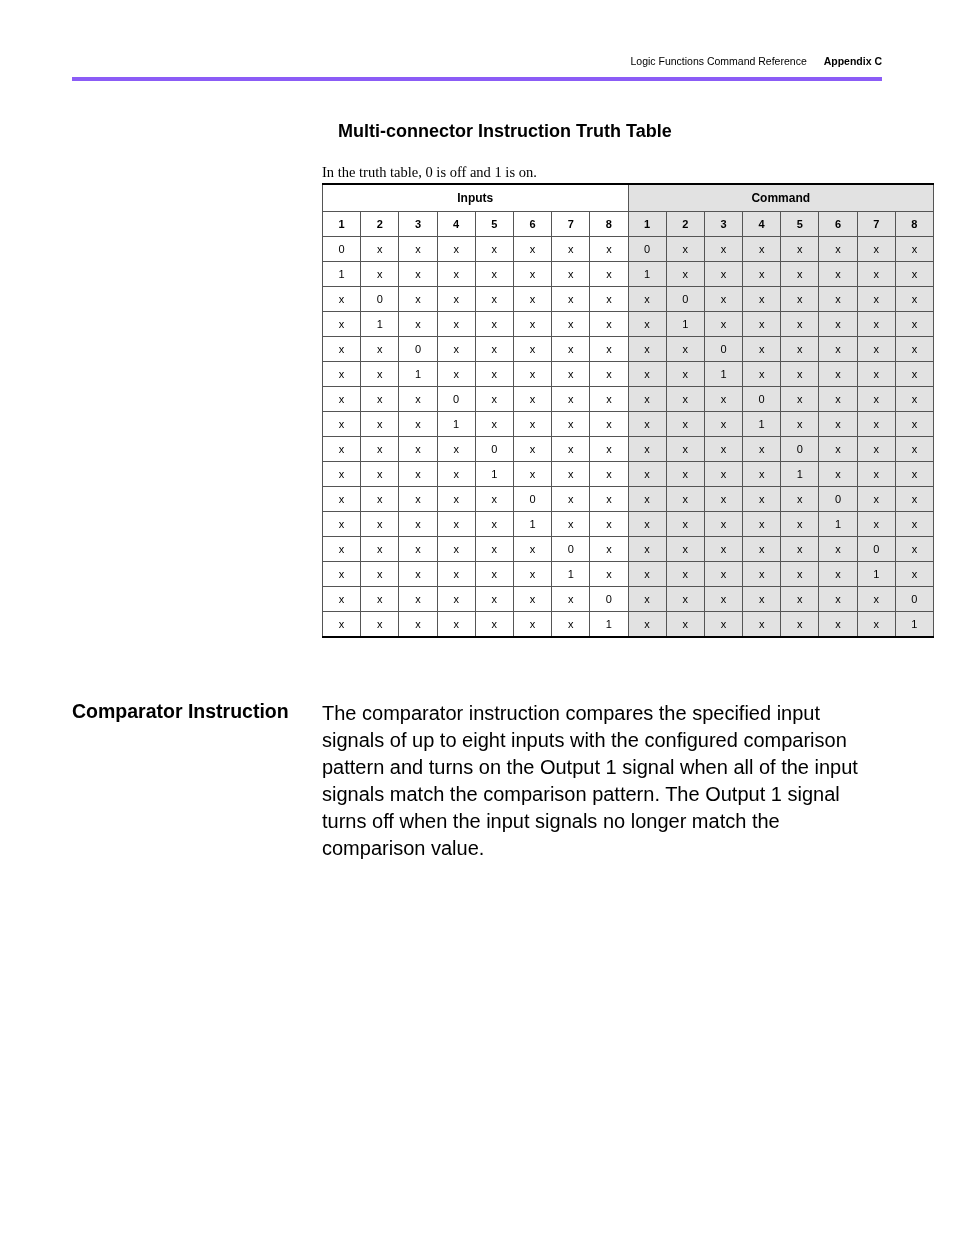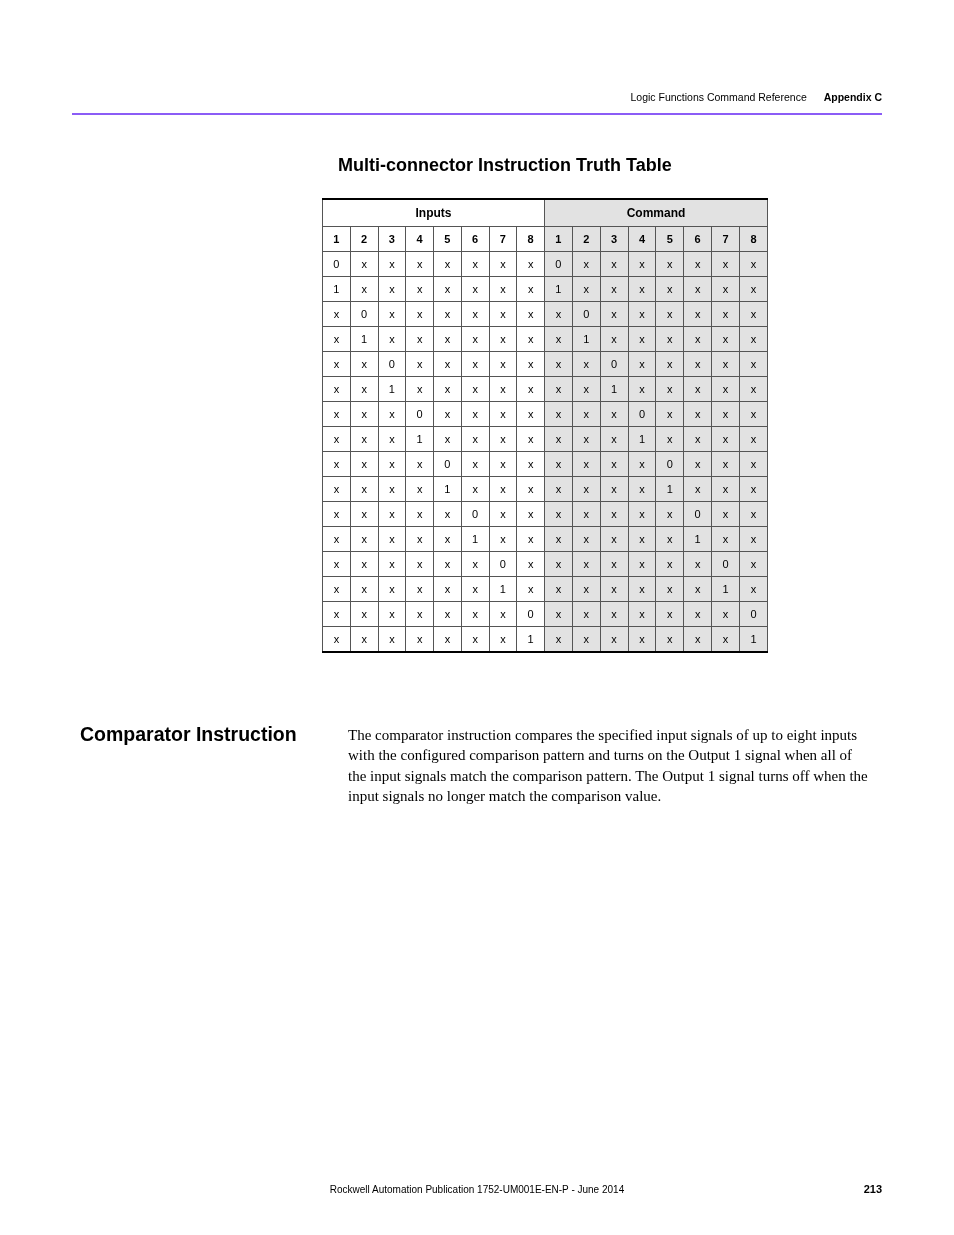--- a/index.html
+++ b/index.html
@@ -16,22 +16,21 @@
   .page {
     padding: 55px 72px 0 72px;
     box-sizing: border-box;
     height: 100%;
     position: relative;
   }
   .running-head {
     text-align: right;
     font-size: 10.5px;
     padding-bottom: 10px;
-    border-bottom: 2px solid #8b5cf6;
-    margin-top: 36px;
+    border-bottom: 4px solid #8b5cf6;
   }
   .running-head .rh-section {
     font-weight: normal;
   }
   .running-head .rh-appendix {
     font-weight: bold;
     margin-left: 14px;
   }
   .content-area {
     margin-top: 40px;
@@ -53,21 +52,21 @@
   .table-caption {
     font-family: Arial, Helvetica, sans-serif;
     font-weight: bold;
     font-size: 11.5px;
     margin: 0 0 6px 0;
   }
   table.truth {
     border-collapse: collapse;
     font-family: Arial, Helvetica, sans-serif;
     font-size: 11px;
-    width: 446px;
+    width: 612px;
   }
   table.truth th, table.truth td {
     border: 1px solid #555;
     text-align: center;
     padding: 6px 0;
     width: 35px;
   }
   table.truth thead tr:first-child th {
     border-top: 2px solid #000;
     font-weight: bold;
@@ -85,28 +84,28 @@
   .subsection {
     margin-top: 62px;
     display: flex;
     align-items: flex-start;
   }
   .sub-title {
     width: 250px;
     font-family: Arial, Helvetica, sans-serif;
     font-weight: bold;
     font-size: 19.5px;
-    margin: 8px;
+    margin: 0;
     flex: 0 0 250px;
   }
   .sub-body {
-    font-family: Liberation Serif, serif;
-    font-size: 15px;
+    font-family: Liberation Sans, sans-serif;
+    font-size: 20px;
     line-height: 1.35;
-    margin: 10px;
+    margin: 0;
     flex: 1;
   }
   .footer {
     position: absolute;
     bottom: 40px;
     left: 72px;
     right: 72px;
     font-size: 10px;
     font-family: Arial, Helvetica, sans-serif;
   }
@@ -127,20 +126,21 @@
 <div class="page">
 
   <div class="running-head">
     <span class="rh-section">Logic Functions Command Reference</span>
     <span class="rh-appendix">Appendix C</span>
   </div>
 
   <div class="content-area">
     <div class="indented">
       <h2 class="section-heading">Multi-connector Instruction Truth Table</h2>
+      <p class="intro-line">In the truth table, 0 is off and 1 is on.</p>
 
       <table class="truth">
         <thead>
           <tr>
             <th colspan="8">Inputs</th>
             <th colspan="8" class="out-cell">Command</th>
           </tr>
           <tr id="col-header-row">
               <th>1</th>
               <th>2</th>
@@ -452,18 +452,14 @@
           </tbody>
       </table>
     </div>
 
     <div class="subsection">
       <h2 class="sub-title">Comparator Instruction</h2>
       <p class="sub-body">The comparator instruction compares the specified input signals of up to eight inputs with the configured comparison pattern and turns on the Output 1 signal when all of the input signals match the comparison pattern. The Output 1 signal turns off when the input signals no longer match the comparison value.</p>
     </div>
   </div>
 
-  <div class="footer">
-    <div class="footer-center">Rockwell Automation Publication 1752-UM001E-EN-P - June 2014</div>
-    <div class="footer-pagenum">213</div>
-  </div>
 
 </div>
 
 </body></html>

